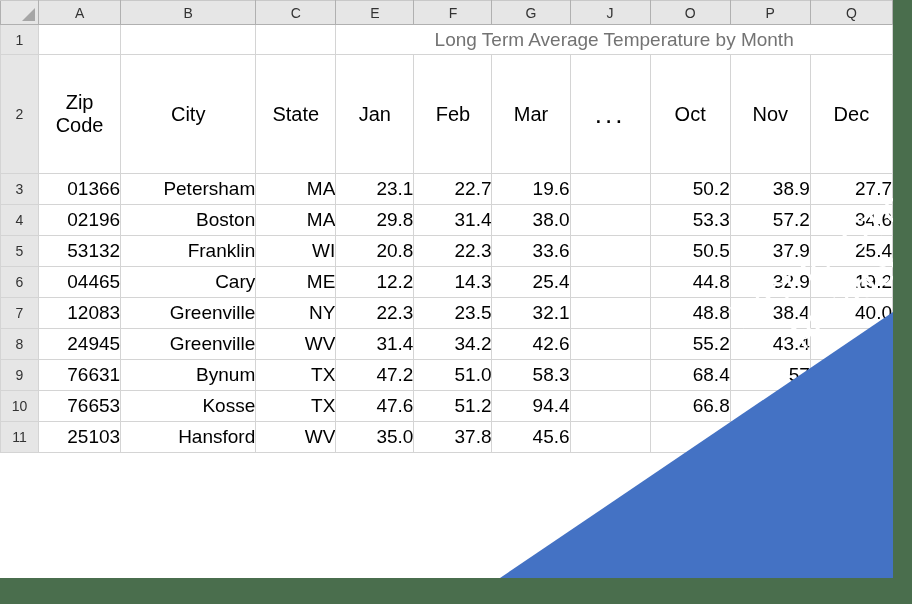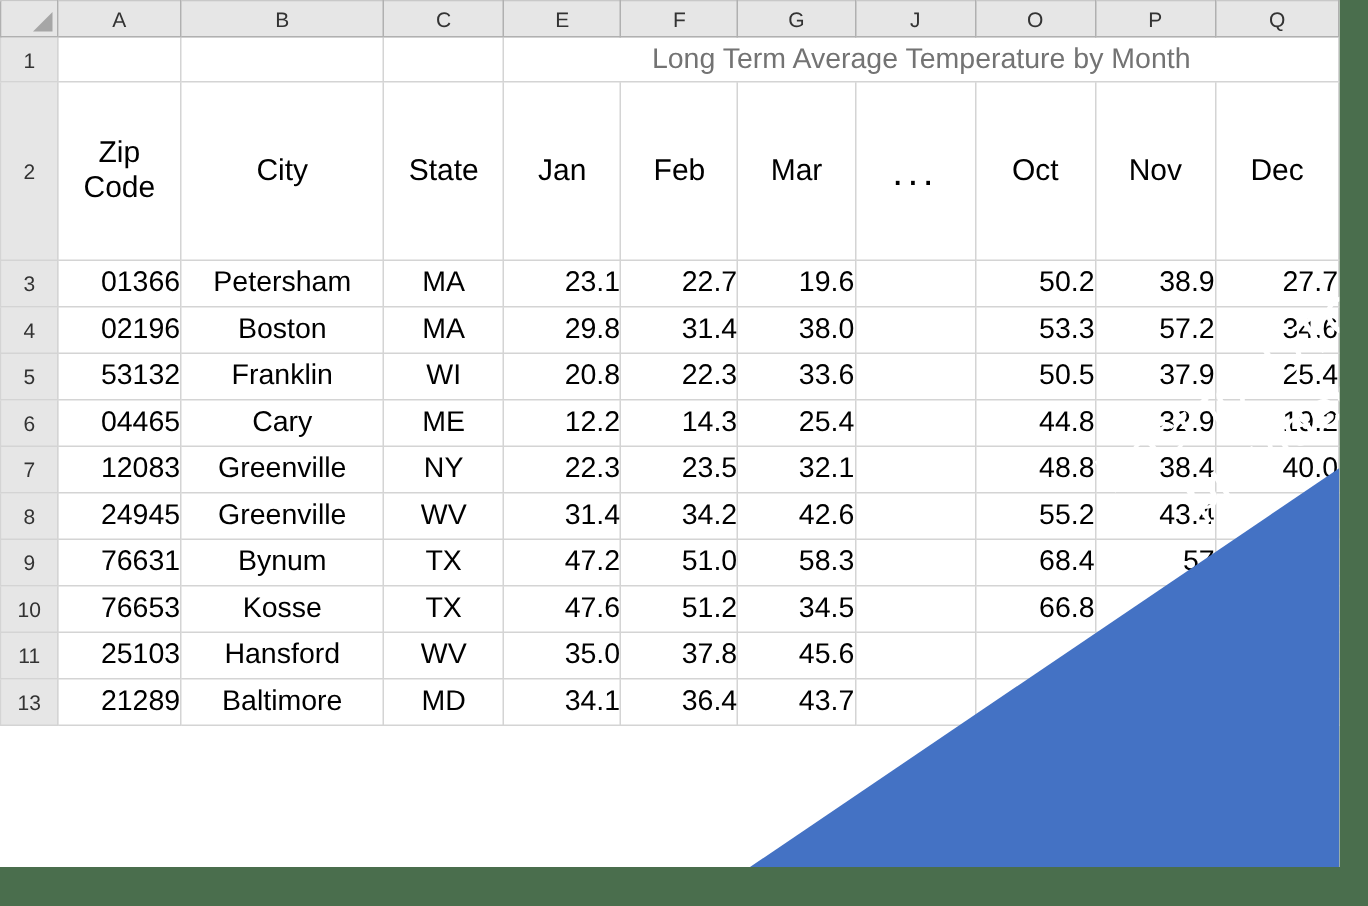--- a/index.html
+++ b/index.html
@@ -85,21 +85,21 @@
     font-weight:bold;
     font-size:26px;
     letter-spacing:3px;
     text-align:center;
     color:#000000;
   }
   
   tr.datarow td{height:31px;vertical-align:middle;}
   td.txt{
     font-size:19px;color:#000000;
-    text-align:center;padding-left:5px;
+    text-align:right;padding-left:5px;
     white-space:nowrap;overflow:hidden;
   }
   td.num{
     font-size:19px;color:#000000;
     text-align:right;padding-right:7px;
     white-space:nowrap;
   }
   td.blank{}
   
   #banner{
@@ -267,49 +267,36 @@
           <td class="num">57</td>
           <td class="num"></td>
         </tr>
         <tr class="datarow">
           <td class="rowhead">10</td>
           <td class="num">76653</td>
           <td class="txt">Kosse</td>
           <td class="txt">TX</td>
           <td class="num hidden-left">47.6</td>
           <td class="num">51.2</td>
-          <td class="num">34.5</td>
+          <td class="num">94.4</td>
           <td class="blank hidden-left"></td>
           <td class="num hidden-left">66.8</td>
           <td class="num"></td>
           <td class="num"></td>
         </tr>
         <tr class="datarow">
           <td class="rowhead">11</td>
           <td class="num">25103</td>
           <td class="txt">Hansford</td>
           <td class="txt">WV</td>
           <td class="num hidden-left">35.0</td>
           <td class="num">37.8</td>
           <td class="num">45.6</td>
           <td class="blank hidden-left"></td>
           <td class="num hidden-left">5</td>
-          <td class="num"></td>
-          <td class="num"></td>
-        </tr>
-        <tr class="datarow">
-          <td class="rowhead">13</td>
-          <td class="num">21289</td>
-          <td class="txt">Baltimore</td>
-          <td class="txt">MD</td>
-          <td class="num hidden-left">34.1</td>
-          <td class="num">36.4</td>
-          <td class="num">43.7</td>
-          <td class="blank hidden-left"></td>
-          <td class="num hidden-left"></td>
           <td class="num"></td>
           <td class="num"></td>
         </tr>
       </tbody>
   </table>
 
   <div id="banner">
     <svg width="893" height="578" viewBox="0 0 893 578" xmlns="http://www.w3.org/2000/svg">
       <polygon id="banner-tri" points="500,578 893,312 893,578" fill="#4472C4"></polygon>
       <g transform="rotate(-34 0 0)">

